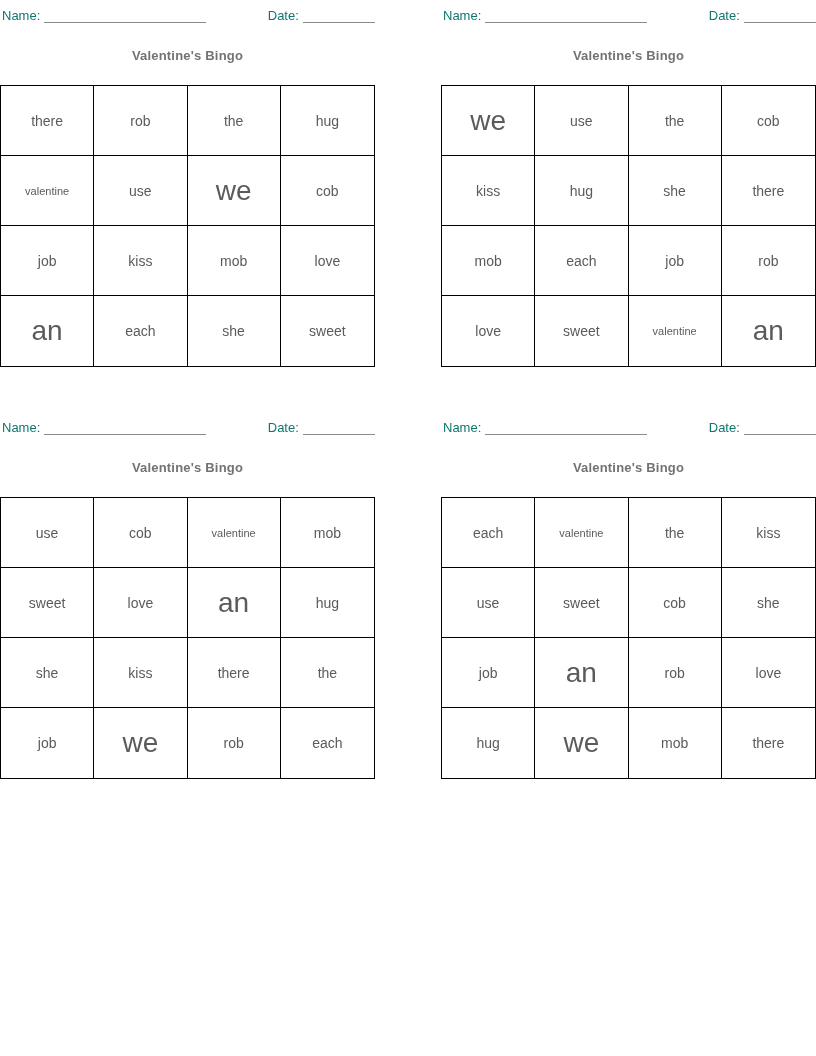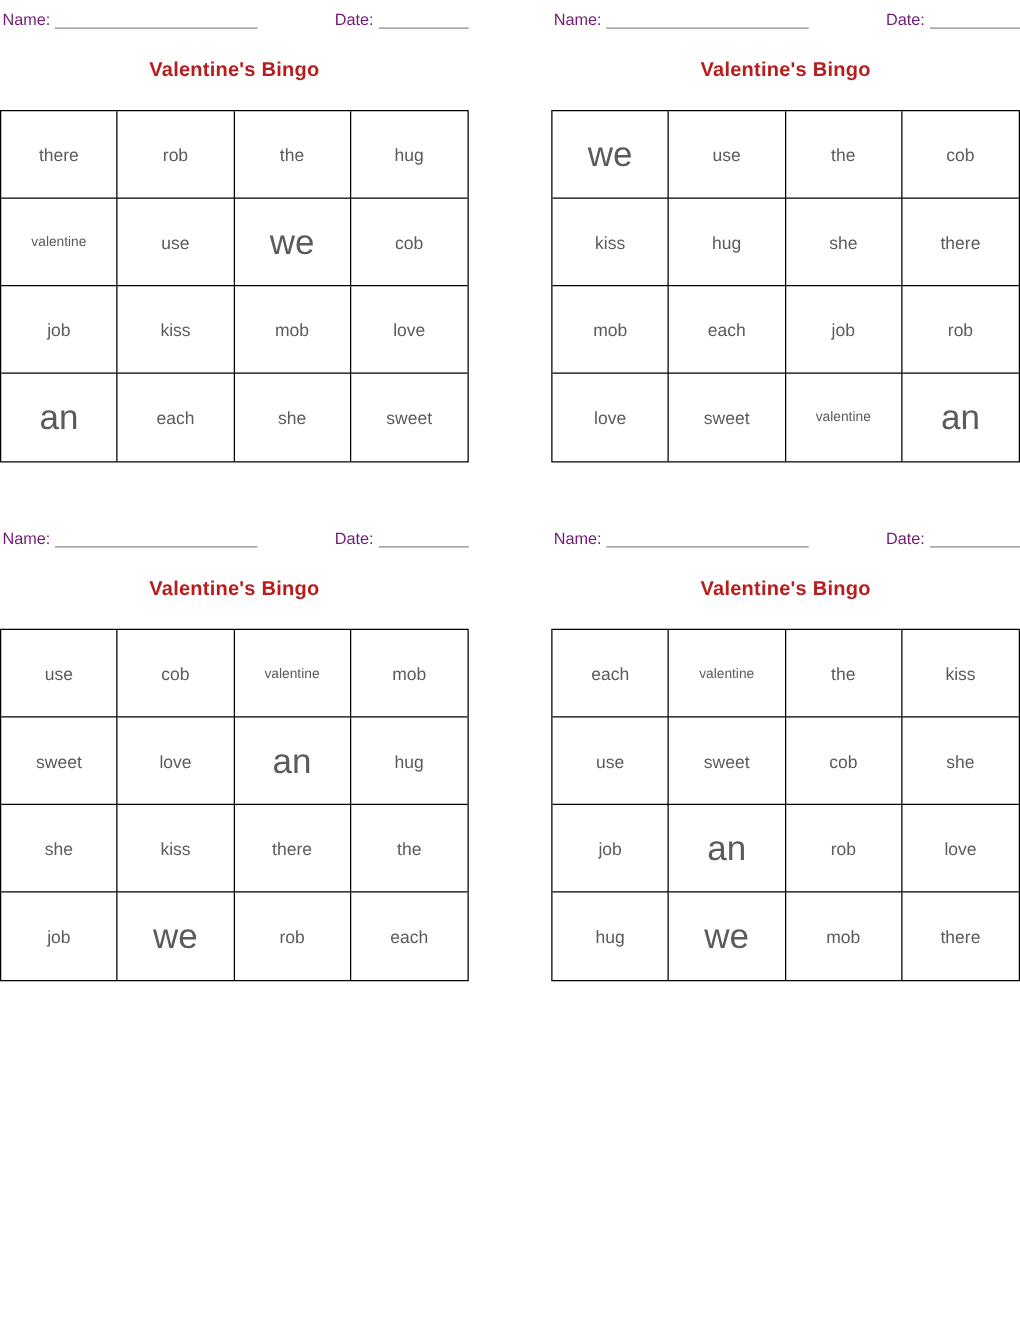--- a/index.html
+++ b/index.html
@@ -17,39 +17,39 @@
     grid-template-columns: 375px 375px;
     column-gap: 66px;
     row-gap: 50px;
   }
   .card { width: 375px; }
   .meta-row {
     display: flex;
     align-items: flex-end;
     height: 18px;
     font-size: 13px;
-    color: #701a75;
+    color: #0f766e;
     padding-left: 2px;
   }
   .meta-label { white-space: nowrap; line-height: 15px; }
   .meta-line {
     display: inline-block;
     border-bottom: 1px solid #8a8a8a;
     height: 14px;
     margin-left: 4px;
   }
   .name-line { width: 170px; margin-right: auto; }
   .date-line { width: 76px; }
   .date-label { margin-left: 62px; }
   .card-title {
     margin: 25px 0 17px 0;
     text-align: center;
-    font-size: 16px;
+    font-size: 13px;
     font-weight: 700;
-    color: #b91c1c;
+    color: #737373;
     letter-spacing: 0.2px;
   }
   .grid {
     display: grid;
     grid-template-columns: repeat(4, 1fr);
     border: 1px solid #000000;
     width: 375px;
     margin-top: 22px;
   }
   .cell {

